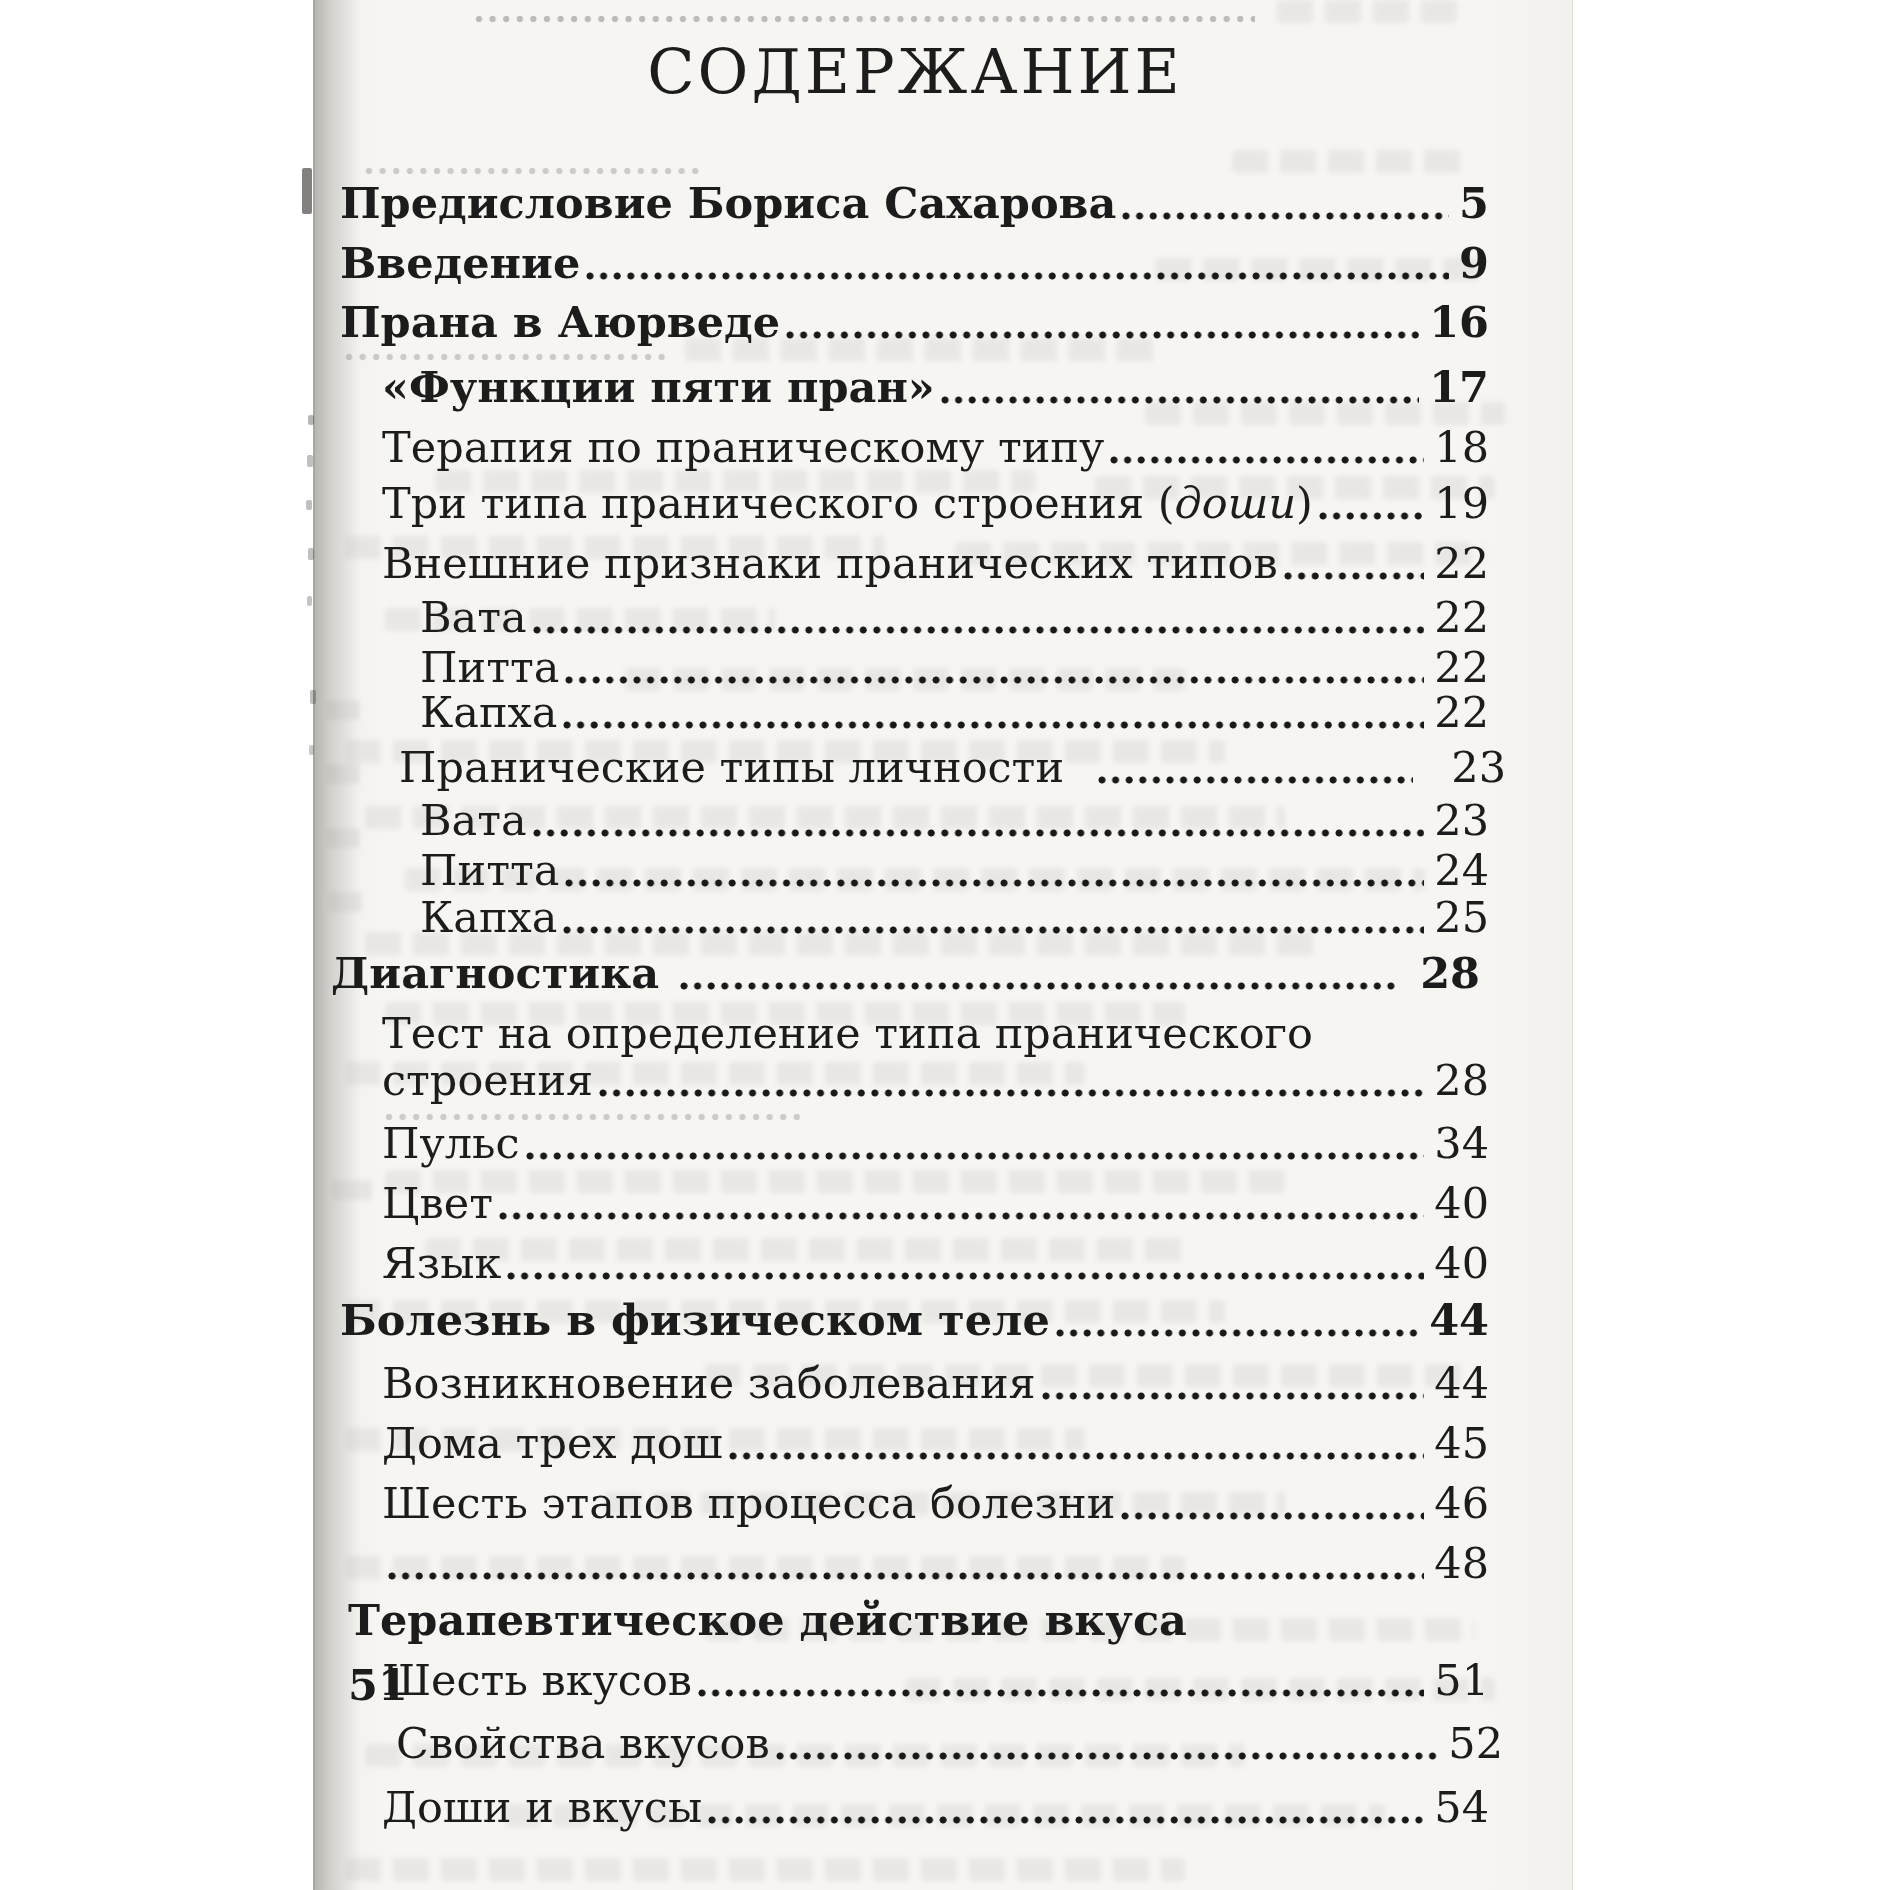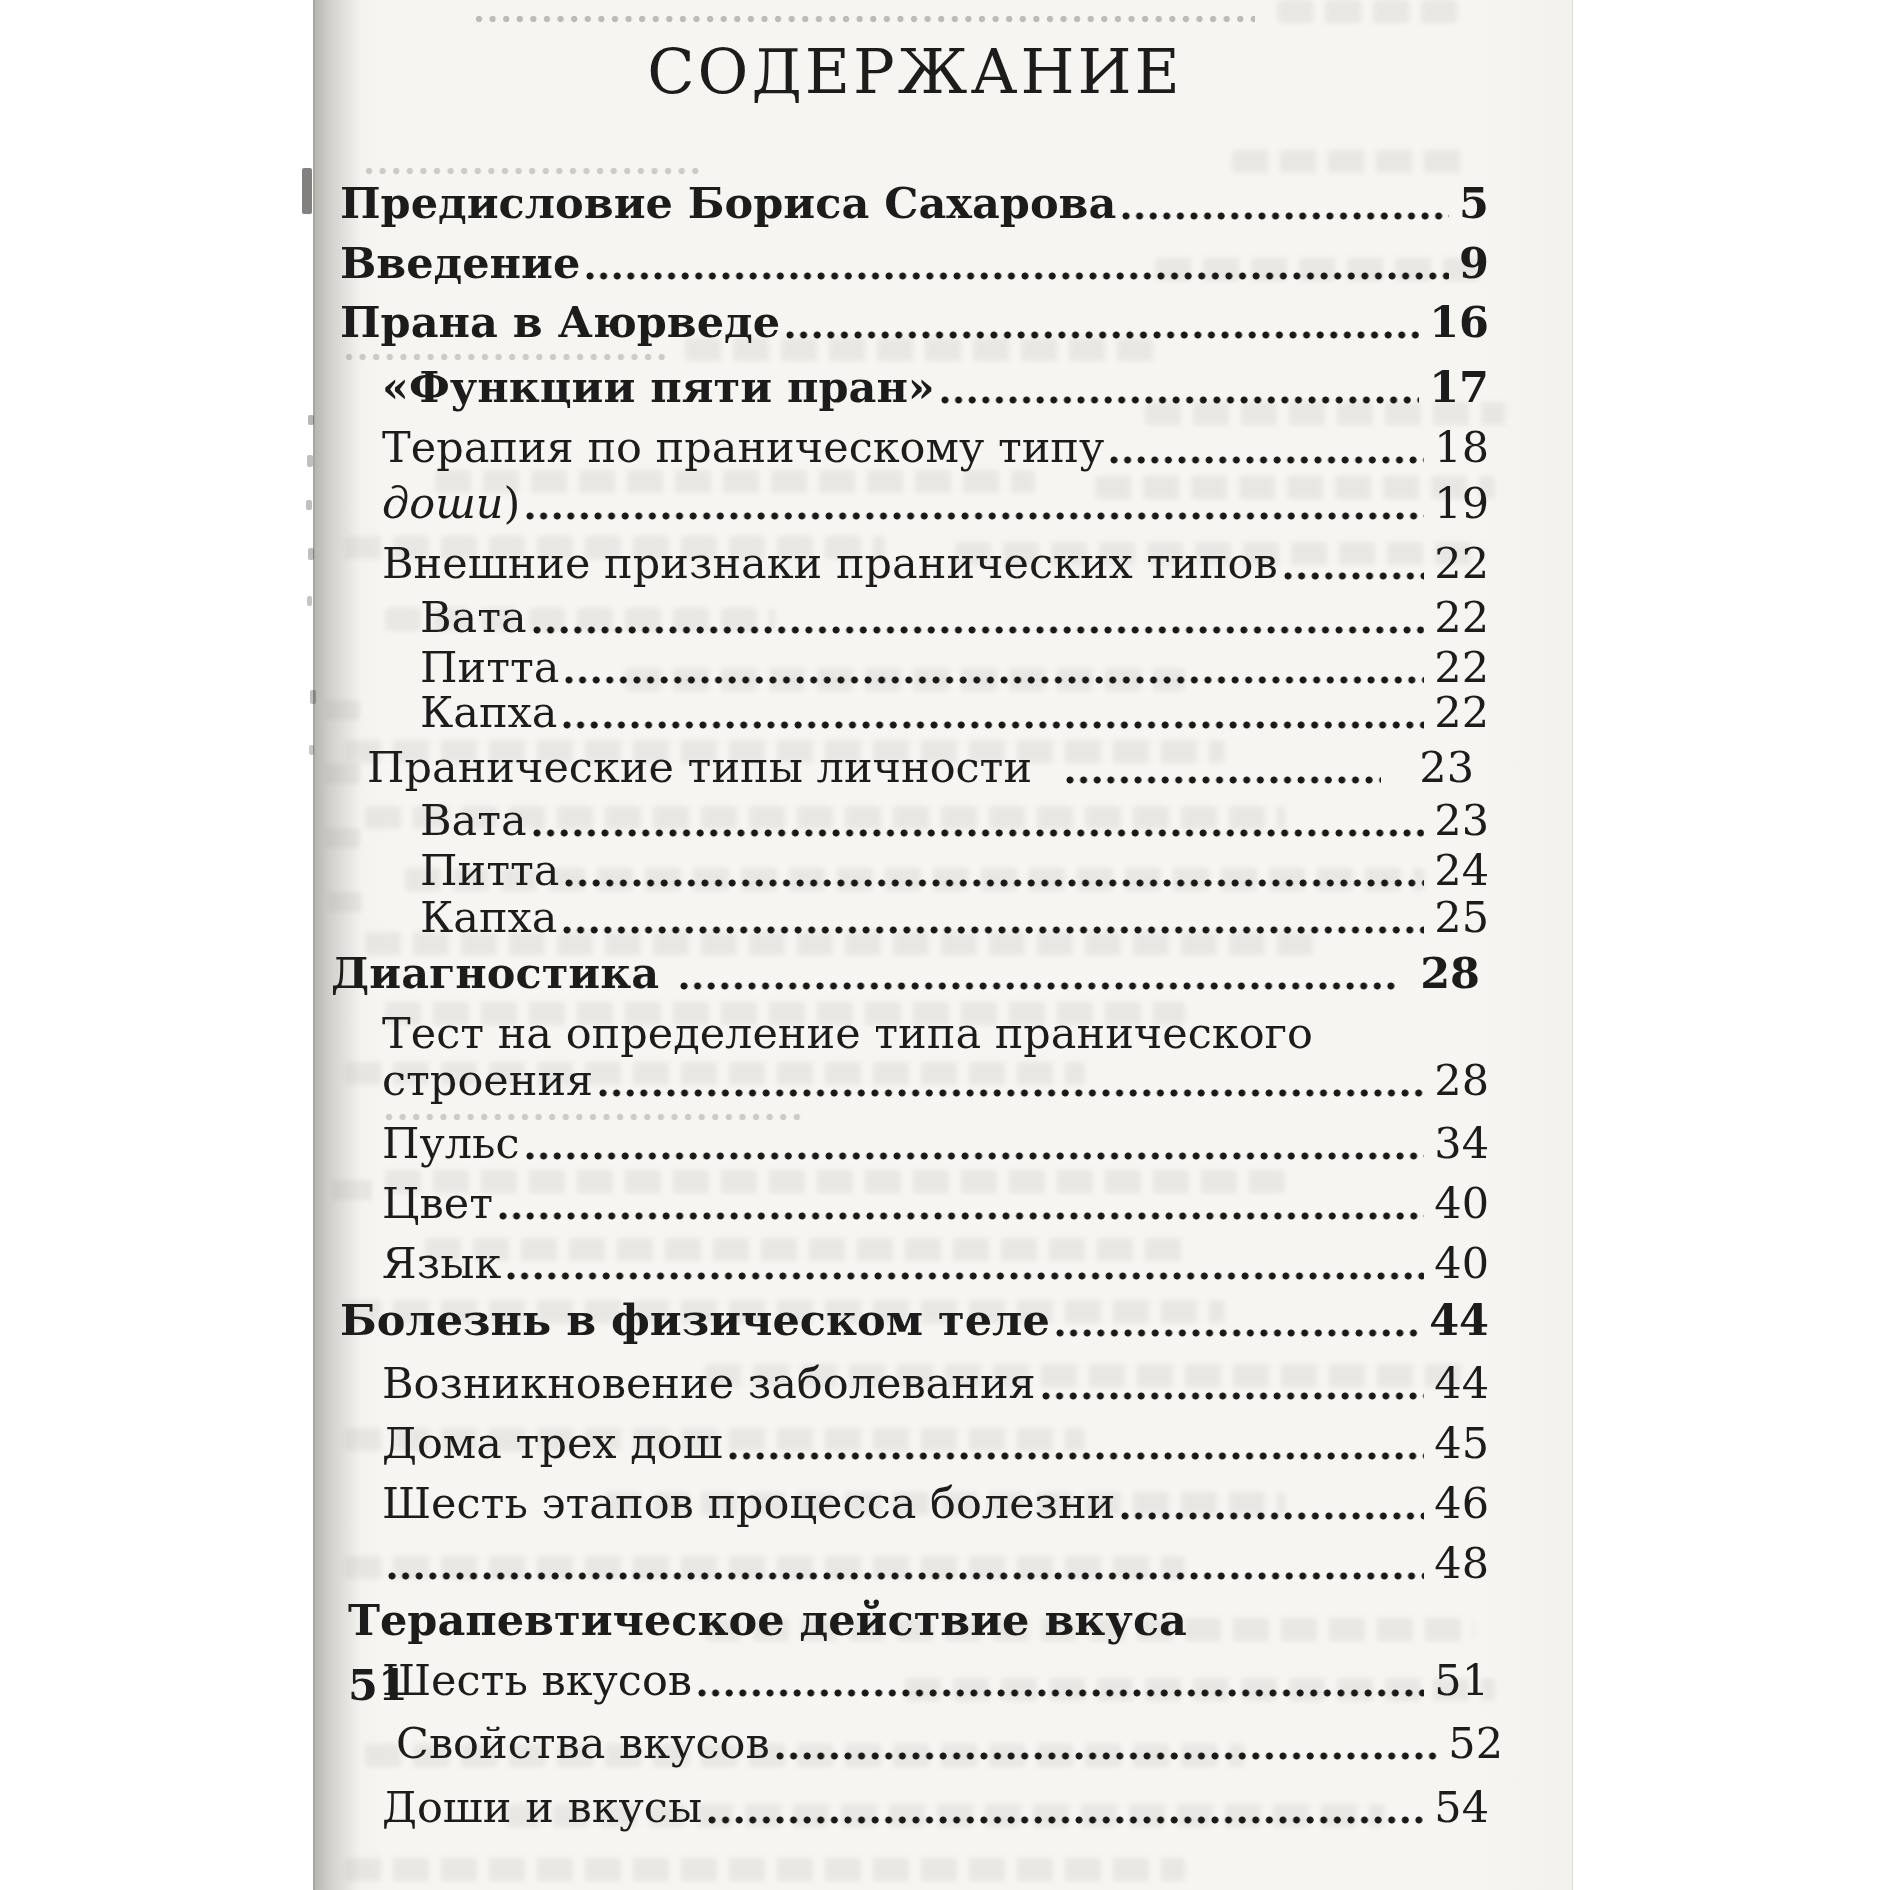--- a/index.html
+++ b/index.html
@@ -109,20 +109,21 @@
           <span class="lbl">«Функции пяти пран»</span>
           <span class="dots"></span>
           <span class="num">17</span>
         </div>
         <div class="row" style="top: 419px; left: 67px; width: 1107px;">
           <span class="lbl">Терапия по праническому типу</span>
           <span class="dots"></span>
           <span class="num">18</span>
         </div>
         <div class="row" style="top: 475px; left: 67px; width: 1107px;">
+          <span class="lbl">Три типа пранического строения (</span>
           <span class="lbl it">доши</span>
           <span class="lbl">)</span>
           <span class="dots"></span>
           <span class="num">19</span>
         </div>
         <div class="row" style="top: 535px; left: 67px; width: 1107px;">
           <span class="lbl">Внешние признаки пранических типов</span>
           <span class="dots"></span>
           <span class="num">22</span>
         </div>
@@ -134,21 +135,21 @@
         <div class="row" style="top: 639px; left: 105px; width: 1069px;">
           <span class="lbl">Питта</span>
           <span class="dots"></span>
           <span class="num">22</span>
         </div>
         <div class="row" style="top: 684px; left: 105px; width: 1069px;">
           <span class="lbl">Капха</span>
           <span class="dots"></span>
           <span class="num">22</span>
         </div>
-        <div class="row" style="top: 739px; left: 52px; width: 1107px; gap: 28px;">
+        <div class="row" style="top: 739px; left: 84px; width: 1107px; gap: 28px;">
           <span class="lbl">Пранические типы личности</span>
           <span class="dots"></span>
           <span class="num">23</span>
         </div>
         <div class="row" style="top: 792px; left: 105px; width: 1069px;">
           <span class="lbl">Вата</span>
           <span class="dots"></span>
           <span class="num">23</span>
         </div>
         <div class="row" style="top: 842px; left: 105px; width: 1069px;">

